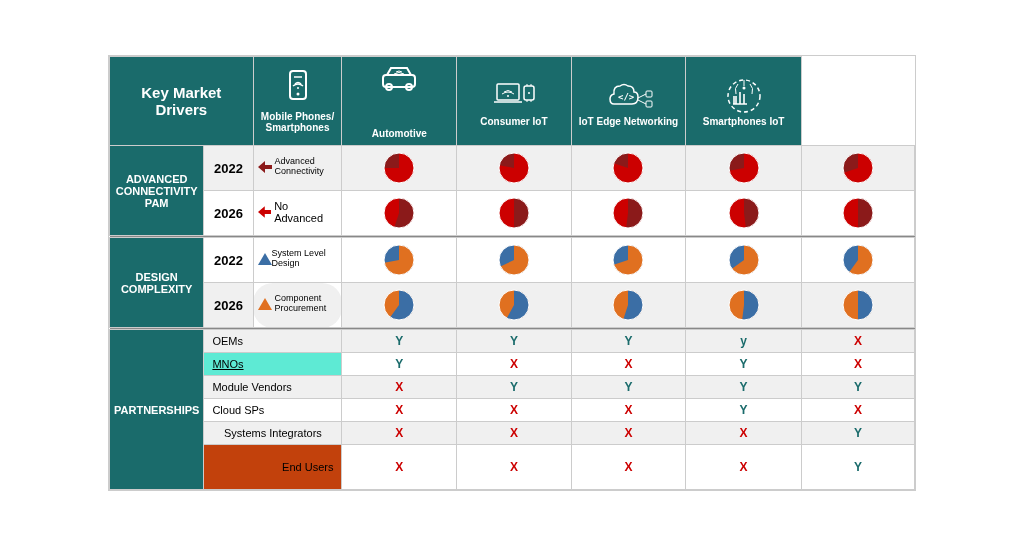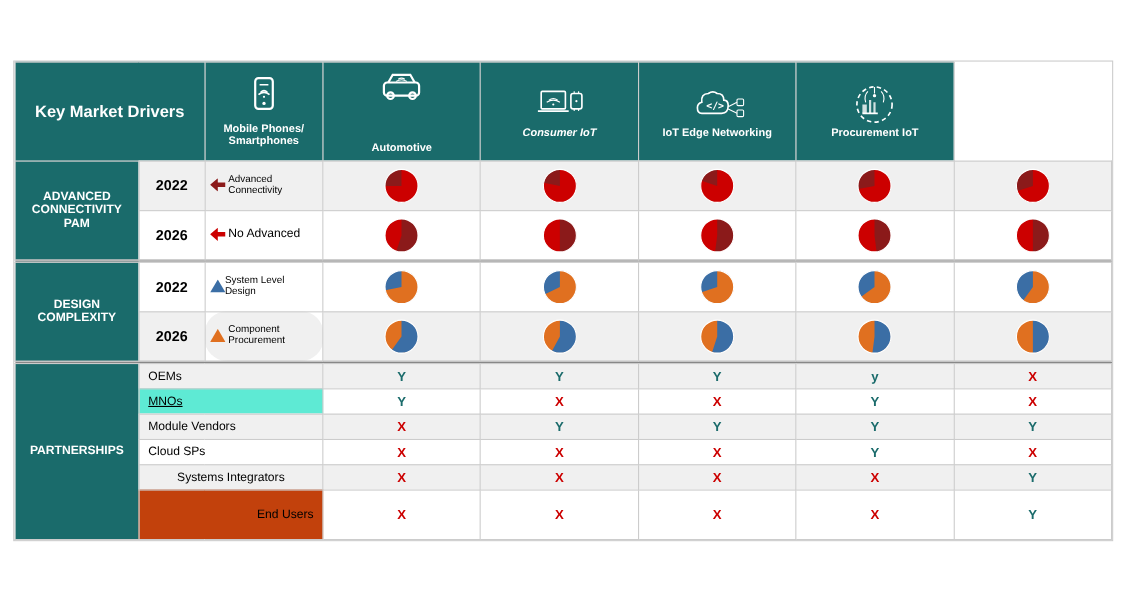--- a/index.html
+++ b/index.html
@@ -1,17 +1,17 @@
 <!DOCTYPE html>
 <html><head>
   <meta charset="utf-8">
   <style>
     * { box-sizing: border-box; margin: 0; padding: 0; }
     body { font-family: Arial, sans-serif; background: #fff; display: flex; justify-content: center; align-items: center; min-height: 100vh; }
-    .table-container { width: 1000px; border: 1px solid #ccc; overflow: hidden; }
+    .table-container { width: 808px; border: 1px solid #ccc; overflow: hidden; }
     table { width: 100%; border-collapse: collapse; }
     th, td { border: 1px solid #ccc; text-align: center; vertical-align: middle; padding: 4px; }
     .header-row th { background: #1a6b6b; color: #fff; font-size: 11px; font-weight: 600; padding: 6px 4px; }
     .header-row th.key-market { font-size: 15px; font-weight: bold; text-align: center; }
     .category-cell { background: #1a6b6b; color: #fff; font-weight: bold; font-size: 12px; text-align: center; writing-mode: horizontal-tb; }
     .partnership-row td { font-size: 11px; }
   </style>
 </head>
 <body>
 
@@ -64,21 +64,21 @@
 
               <rect x="35" y="10" width="10" height="14" rx="2" fill="none" stroke="white" stroke-width="1.5"></rect>
               <line x1="38" y1="10" x2="38" y2="8" stroke="white" stroke-width="1"></line>
               <line x1="42" y1="10" x2="42" y2="8" stroke="white" stroke-width="1"></line>
               <line x1="38" y1="24" x2="38" y2="26" stroke="white" stroke-width="1"></line>
               <line x1="42" y1="24" x2="42" y2="26" stroke="white" stroke-width="1"></line>
 
               <circle cx="40" cy="17" r="1" fill="white"></circle>
             </svg>
           </div>
-          <div style="font-size:10px;font-style:italic;">Consumer IoT</div>
+          <div style="font-size:10px;">Consumer IoT</div>
         </th>
 
         <th>
           <div>
             <svg width="52" height="38" viewBox="0 0 52 38">
 
               <path d="M12 28 Q8 28 8 23 Q8 19 12 18 Q11 10 18 10 Q22 7 26 10 Q32 10 32 16 Q36 16 36 21 Q36 28 30 28 Z" fill="none" stroke="white" stroke-width="1.5"></path>
 
               <text x="16" y="24" font-size="9" fill="white" font-family="monospace">&lt;/&gt;</text>
 
@@ -101,21 +101,21 @@
               <path d="M22 28 L22 16 L20 16 L20 28 Z" fill="white" opacity="0.8"></path>
               <path d="M26 28 L26 18 L24 18 L24 28 Z" fill="white" opacity="0.8"></path>
               <path d="M14 28 L28 28" stroke="white" stroke-width="1.5"></path>
 
               <line x1="25" y1="4" x2="25" y2="10" stroke="white" stroke-width="1"></line>
               <circle cx="25" cy="12" r="1.5" fill="white"></circle>
               <path d="M31 8 Q35 12 33 18" stroke="white" stroke-width="1" fill="none"></path>
               <path d="M19 8 Q15 12 17 18" stroke="white" stroke-width="1" fill="none"></path>
             </svg>
           </div>
-          <div style="font-size:10px;">Procurement IoT</div>
+          <div style="font-size:10px;">Smartphones IoT</div>
         </th>
       </tr>
     </thead>
     <tbody id="table-body">
 
     <tr>
           <td rowspan="2" class="category-cell" style="background: rgb(26, 107, 107); color: rgb(255, 255, 255); font-weight: bold; font-size: 11px; text-align: center; padding: 6px 4px; white-space: pre-line; width: 70px;">ADVANCED
 CONNECTIVITY
 PAM</td>
           <td style="background: rgb(240, 240, 240); font-weight: bold; font-size: 13px; padding: 4px 6px; width: 50px;">2022</td>

